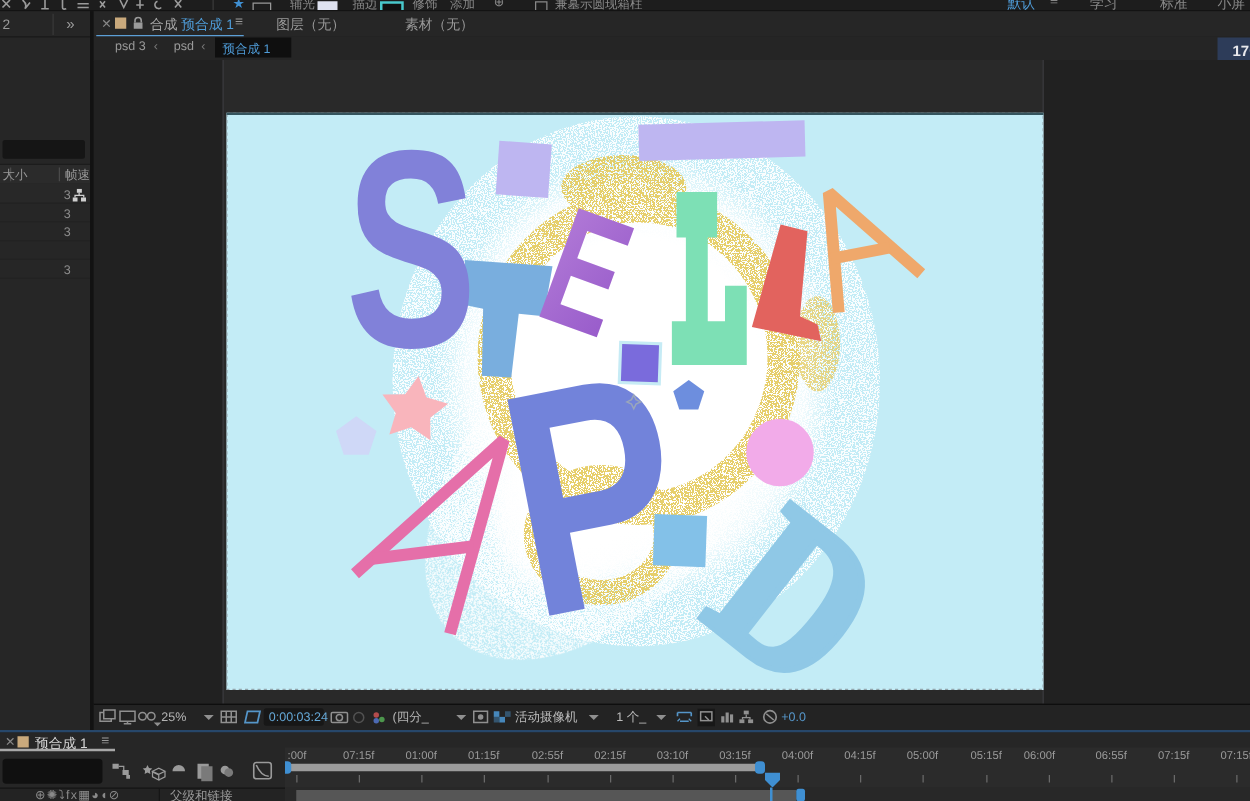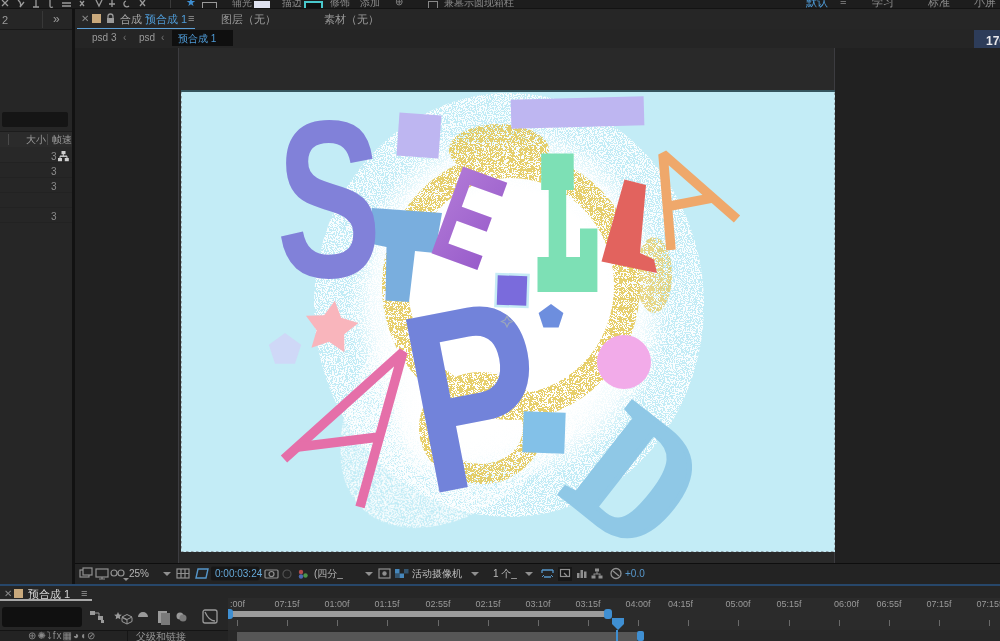--- a/index.html
+++ b/index.html
@@ -45,21 +45,21 @@
 <div class="abs" style="left:0;top:9px;width:72px;height:576px;background:#262626">
   <div class="abs t" style="left:2px;top:5px;font-size:11px;color:#9a9a9a">2</div>
   <div class="abs" style="left:42px;top:2px;width:1px;height:17px;background:#383838"></div>
   <div class="abs t" style="left:53px;top:3px;font-size:12px;color:#9a9a9a">»</div>
   <div class="abs" style="left:0;top:20px;width:72px;height:1px;background:#181818"></div>
 
   <div class="abs" style="left:2px;top:103px;width:66px;height:15px;background:#151515;border-radius:2px"></div>
 
   <div class="abs" style="left:0;top:122px;width:72px;height:15px;background:#2b2b2b;border-top:1px solid #1c1c1c;border-bottom:1px solid #1c1c1c">
     <div class="abs" style="left:8px;top:2px;width:1px;height:11px;background:#4a4a4a"></div>
-    <div class="abs t" style="left:26px;top:1px;font-size:10px">大小</div>
+    <div class="abs t" style="left:2px;top:1px;font-size:10px">大小</div>
     <div class="abs" style="left:47px;top:2px;width:1px;height:11px;background:#4a4a4a"></div>
     <div class="abs t" style="left:52px;top:1px;font-size:10px">帧速</div>
   </div>
 
   <div class="abs" style="left:0;top:138px;width:72px;height:15px;background:#282828"></div>
   <div class="abs t" style="left:51px;top:142px;font-size:10px;color:#8c8c8c">3</div>
   <svg class="abs" style="left:58px;top:142px" width="11" height="11" viewBox="0 0 11 11">
       <g fill="#cfcfcf">
         <rect x="3.5" y="0" width="4" height="3.2"></rect>
         <rect x="0" y="7" width="4" height="3.2"></rect>
@@ -293,27 +293,27 @@
     <div class="abs" style="left:190px;top:1px;width:40px;text-align:center;font-size:9px;color:#9a9a9a;white-space:nowrap">02:55f</div>
     <div class="abs" style="left:210px;top:22px;width:1px;height:6px;background:#6a6a6a"></div>
     <div class="abs" style="left:240px;top:1px;width:40px;text-align:center;font-size:9px;color:#9a9a9a;white-space:nowrap">02:15f</div>
     <div class="abs" style="left:260px;top:22px;width:1px;height:6px;background:#6a6a6a"></div>
     <div class="abs" style="left:290px;top:1px;width:40px;text-align:center;font-size:9px;color:#9a9a9a;white-space:nowrap">03:10f</div>
     <div class="abs" style="left:310px;top:22px;width:1px;height:6px;background:#6a6a6a"></div>
     <div class="abs" style="left:340px;top:1px;width:40px;text-align:center;font-size:9px;color:#9a9a9a;white-space:nowrap">03:15f</div>
     <div class="abs" style="left:360px;top:22px;width:1px;height:6px;background:#6a6a6a"></div>
     <div class="abs" style="left:390px;top:1px;width:40px;text-align:center;font-size:9px;color:#9a9a9a;white-space:nowrap">04:00f</div>
     <div class="abs" style="left:410px;top:22px;width:1px;height:6px;background:#6a6a6a"></div>
-    <div class="abs" style="left:440px;top:1px;width:40px;font-size:9px;color:#9a9a9a;white-space:nowrap">04:15f</div>
+    <div class="abs" style="left:440px;top:1px;width:40px;text-align:center;font-size:9px;color:#9a9a9a;white-space:nowrap">04:15f</div>
     <div class="abs" style="left:460px;top:22px;width:1px;height:6px;background:#6a6a6a"></div>
     <div class="abs" style="left:490px;top:1px;width:40px;text-align:center;font-size:9px;color:#9a9a9a;white-space:nowrap">05:00f</div>
     <div class="abs" style="left:510px;top:22px;width:1px;height:6px;background:#6a6a6a"></div>
     <div class="abs" style="left:541px;top:1px;width:40px;text-align:center;font-size:9px;color:#9a9a9a;white-space:nowrap">05:15f</div>
     <div class="abs" style="left:561px;top:22px;width:1px;height:6px;background:#6a6a6a"></div>
-    <div class="abs" style="left:591px;top:1px;width:40px;text-align:right;font-size:9px;color:#9a9a9a;white-space:nowrap">06:00f</div>
+    <div class="abs" style="left:591px;top:1px;width:40px;text-align:left;font-size:9px;color:#9a9a9a;white-space:nowrap">06:00f</div>
     <div class="abs" style="left:611px;top:22px;width:1px;height:6px;background:#6a6a6a"></div>
     <div class="abs" style="left:641px;top:1px;width:40px;text-align:center;font-size:9px;color:#9a9a9a;white-space:nowrap">06:55f</div>
     <div class="abs" style="left:661px;top:22px;width:1px;height:6px;background:#6a6a6a"></div>
     <div class="abs" style="left:691px;top:1px;width:40px;text-align:center;font-size:9px;color:#9a9a9a;white-space:nowrap">07:15f</div>
     <div class="abs" style="left:711px;top:22px;width:1px;height:6px;background:#6a6a6a"></div>
     <div class="abs" style="left:741px;top:1px;width:40px;text-align:center;font-size:9px;color:#9a9a9a;white-space:nowrap">07:15f</div>
     <div class="abs" style="left:761px;top:22px;width:1px;height:6px;background:#6a6a6a"></div>
     <div class="abs" style="left:0;top:13px;width:377px;height:6px;background:#9c9c9c"></div>
     <div class="abs" style="left:-3px;top:11px;width:8px;height:10px;background:#3f8fd2;border-radius:3px"></div>
     <div class="abs" style="left:376px;top:11px;width:8px;height:10px;background:#3f8fd2;border-radius:3px"></div>

